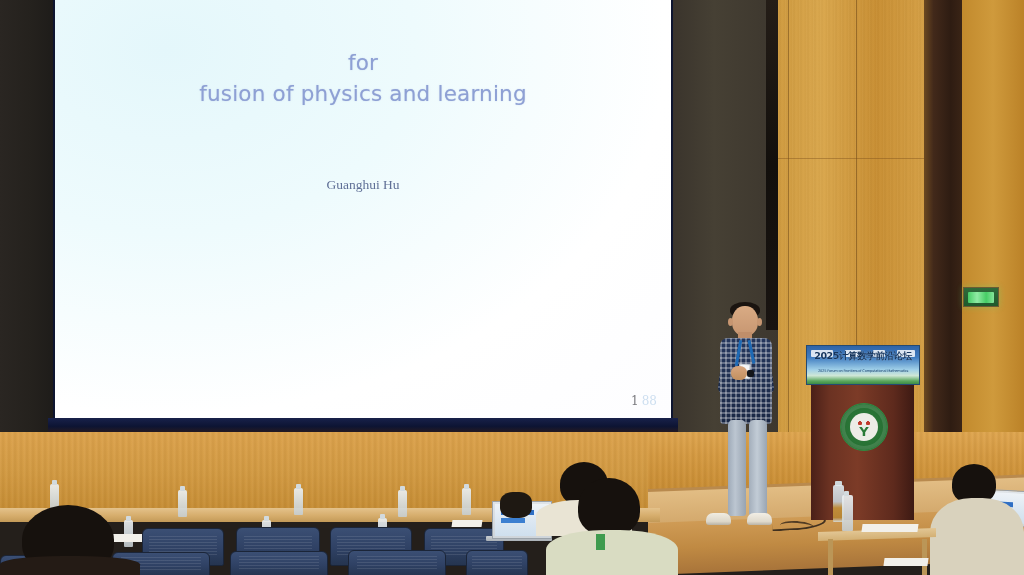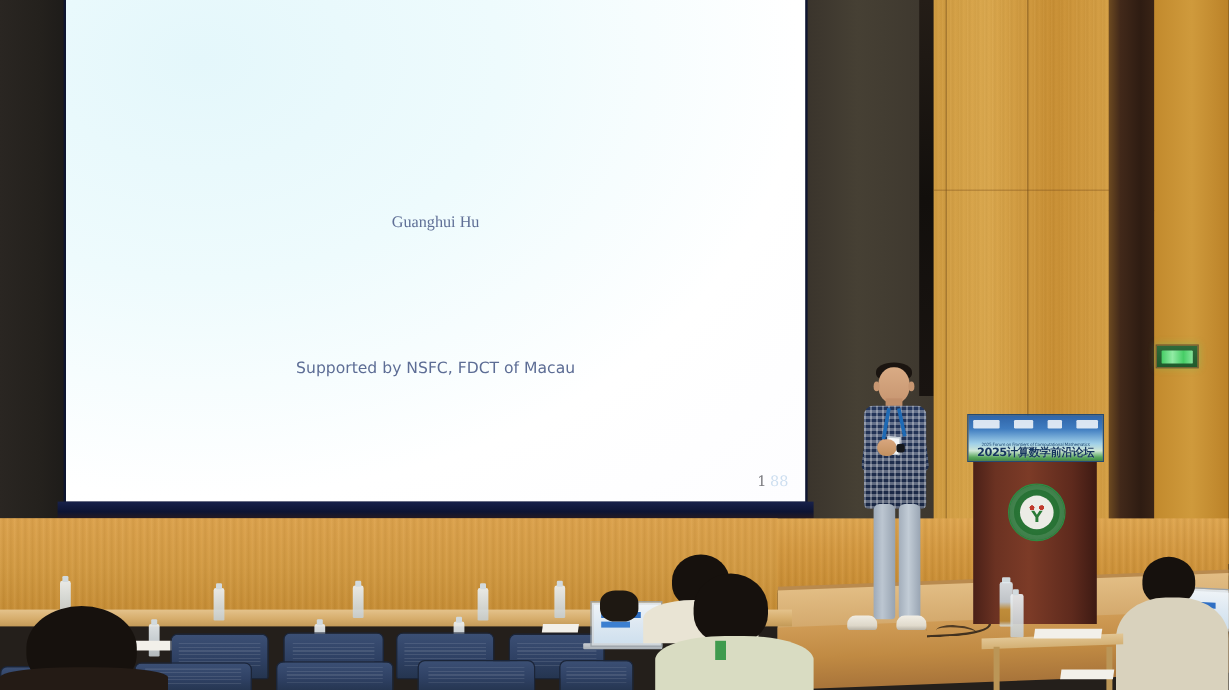--- a/index.html
+++ b/index.html
@@ -262,21 +262,21 @@
     height: 7px;
     background: rgba(255,255,255,0.82);
     border-radius: 1px;
   }
   .banner-logo.l1 { width: 22px; }
   .banner-logo.l2 { width: 16px; }
   .banner-logo.l3 { width: 12px; }
   .banner-logo.l4 { width: 18px; }
   .banner-headline {
     position: absolute;
-    left: 0; right: 0; top: 25px;
+    left: 0; right: 0; top: 4px;
     text-align: center;
     font-family: "DejaVu Sans", sans-serif;
     font-size: 9.5px;
     font-weight: bold;
     color: #16365e;
     letter-spacing: -0.4px;
     text-shadow: 0 0 1px rgba(255,255,255,0.5);
   }
   .banner-subline {
     position: absolute;
@@ -570,23 +570,24 @@
   <div class="wall-dark-col"></div>
   <div class="wall-dark-col2"></div>
 
   <div class="exit-sign">
     <div class="exit-glyph"></div>
   </div>
 
   <div class="screen-frame"></div>
   <div class="slide">
     <div class="slide-title">
+      <div>for</div>
+      <div>fusion of physics and learning</div>
     </div>
     <div class="slide-author">Guanghui Hu</div>
-    <div class="slide-support">Supported by NSFC, FDCT of Macau</div>
     <div class="slide-pagenum">
       <span>1</span><span class="pn-total">88</span>
     </div>
   </div>
   <div class="slide-bottom-bar"></div>
 
   <div class="stage-front"></div>
   <div class="stage-edge"></div>
   <div class="stage-top"></div>
   <div class="stage-face"></div>

